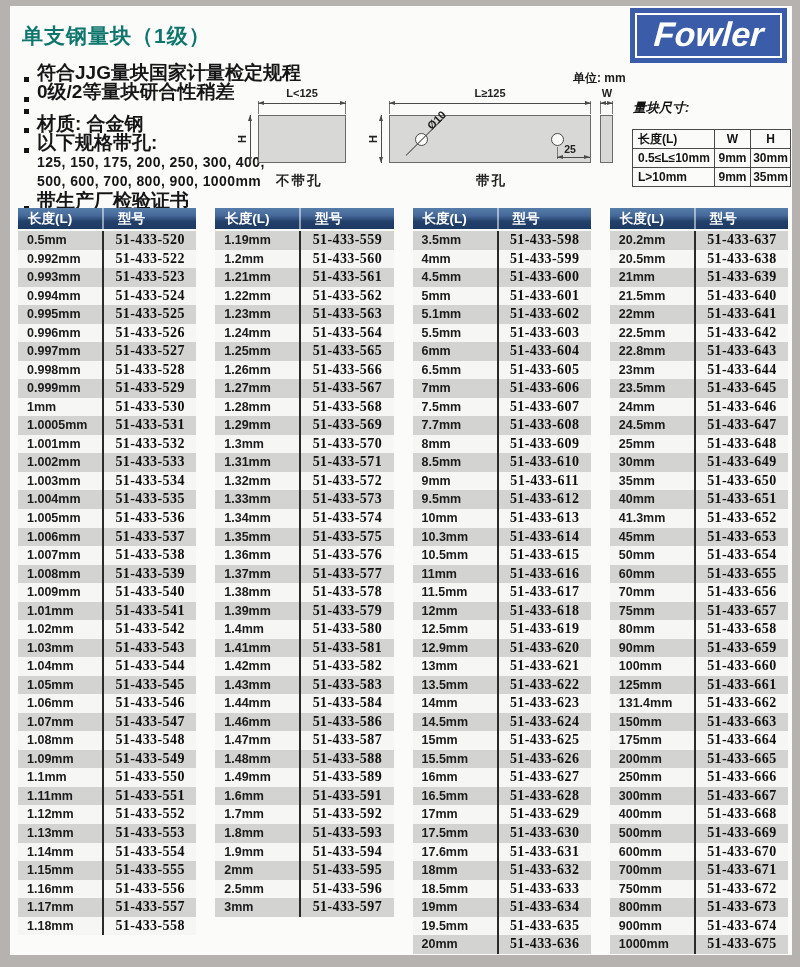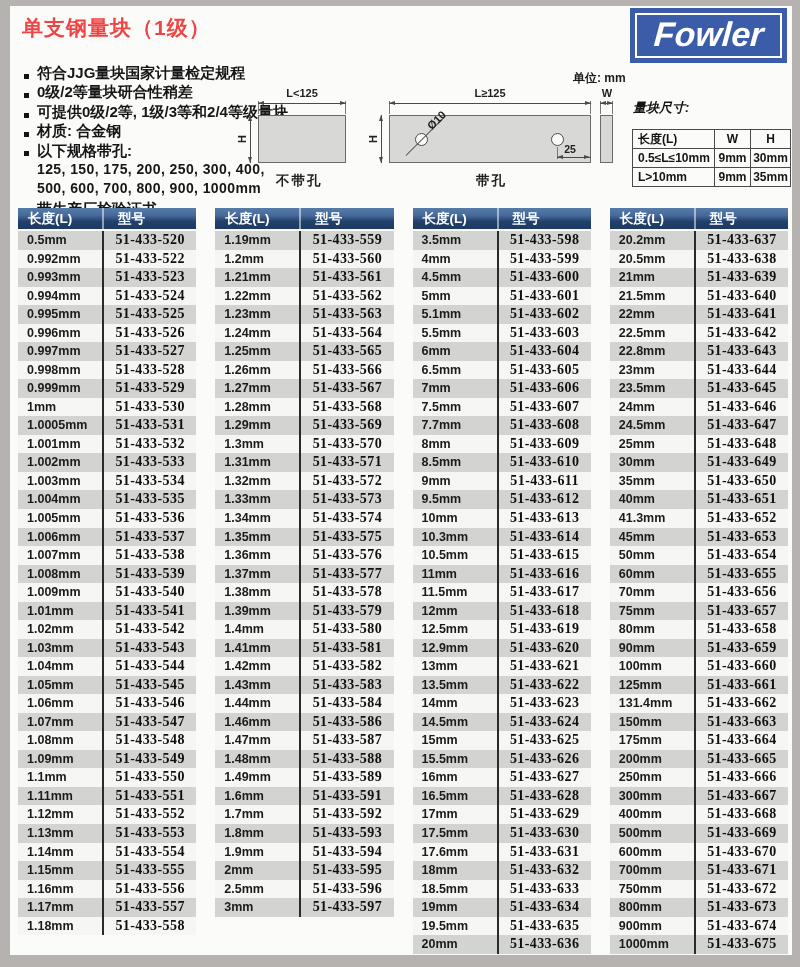--- a/index.html
+++ b/index.html
@@ -8,35 +8,35 @@
     background:#b5b2b0;
     font-family:"Liberation Sans","DejaVu Sans",sans-serif;
     overflow:hidden;
   }
   .page{
     position:absolute;left:10px;top:6px;width:782px;height:949px;
     background:#fbfbfa;
   }
   
   .title{
-    position:absolute;left:12px;top:8px;
-    font-size:21px;font-weight:bold;color:#ef4444;letter-spacing:1px;
+    position:absolute;left:12px;top:16px;
+    font-size:21px;font-weight:bold;color:#0f766e;letter-spacing:1px;
   }
   .logo{
     position:absolute;right:5px;top:2px;width:157px;height:55px;
     background:#3b5ca8;display:flex;align-items:center;justify-content:center;
   }
   .logo-frame{position:absolute;inset:5px;border:2px solid #ffffff;}
   .logo-text{
     position:relative;color:#ffffff;font-size:34px;font-weight:bold;font-style:italic;
     letter-spacing:0px;transform:skewX(-4deg);line-height:1;padding-bottom:3px;
   }
   
   .bullets{position:absolute;left:12px;top:57px;width:340px;color:#161616;}
-  .bullet-item{display:flex;align-items:center;font-size:15px;font-weight:bold;line-height:19.4px;}
+  .bullet-item{display:flex;align-items:flex-end;font-size:19px;font-weight:bold;line-height:19.4px;}
   .bullet-marker{flex:none;width:5px;height:5px;background:#141414;margin:7px 8px 0 2px;}
   .bullet-cont{font-size:14px;font-weight:bold;line-height:19.4px;padding-left:15px;letter-spacing:.4px;}
   
   .diagram{position:absolute;left:228px;top:78px;width:402px;height:128px;color:#222;}
   .block{position:absolute;background:#d8d8d6;border:1px solid #6a6a6a;box-sizing:border-box;}
   .b1{left:20px;top:31px;width:88px;height:48px;}
   .b2{left:151px;top:31px;width:202px;height:48px;}
   .b3{left:362px;top:31px;width:13px;height:48px;}
   .dimh{position:absolute;height:0;border-top:1px solid #4a4a4a;}
   .dimh::before{content:"";position:absolute;left:0;top:-3px;border-top:2.5px solid transparent;border-bottom:2.5px solid transparent;border-right:6px solid #4a4a4a;}
@@ -93,21 +93,20 @@
       <div class="bullet-item">
         <span class="bullet-marker"></span>
         <span class="bullet-text">符合JJG量块国家计量检定规程</span>
       </div>
       <div class="bullet-item">
         <span class="bullet-marker"></span>
         <span class="bullet-text">0级/2等量块研合性稍差</span>
       </div>
       <div class="bullet-item">
         <span class="bullet-marker"></span>
-        <span class="bullet-text">可提供0级/2等, 1级/3等和2/4等级量块</span>
       </div>
       <div class="bullet-item">
         <span class="bullet-marker"></span>
         <span class="bullet-text">材质: 合金钢</span>
       </div>
       <div class="bullet-item">
         <span class="bullet-marker"></span>
         <span class="bullet-text">以下规格带孔:</span>
       </div>
       <div class="bullet-cont">125, 150, 175, 200, 250, 300, 400,</div>

